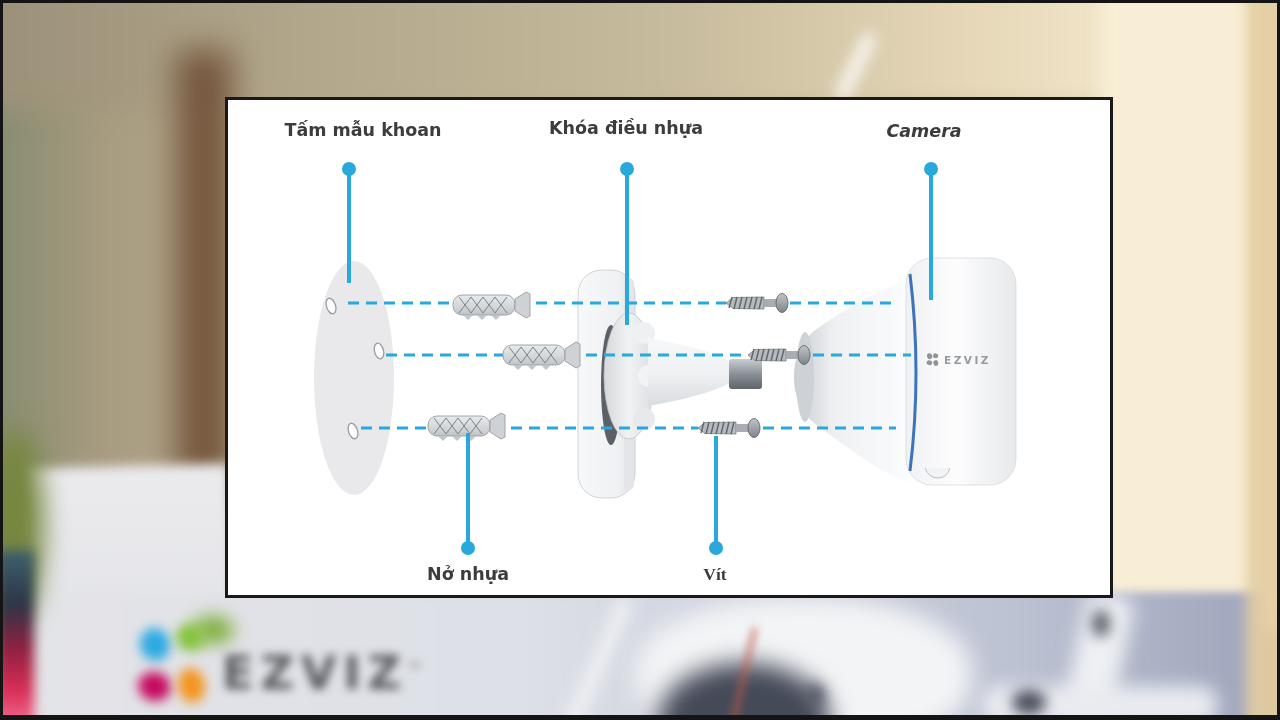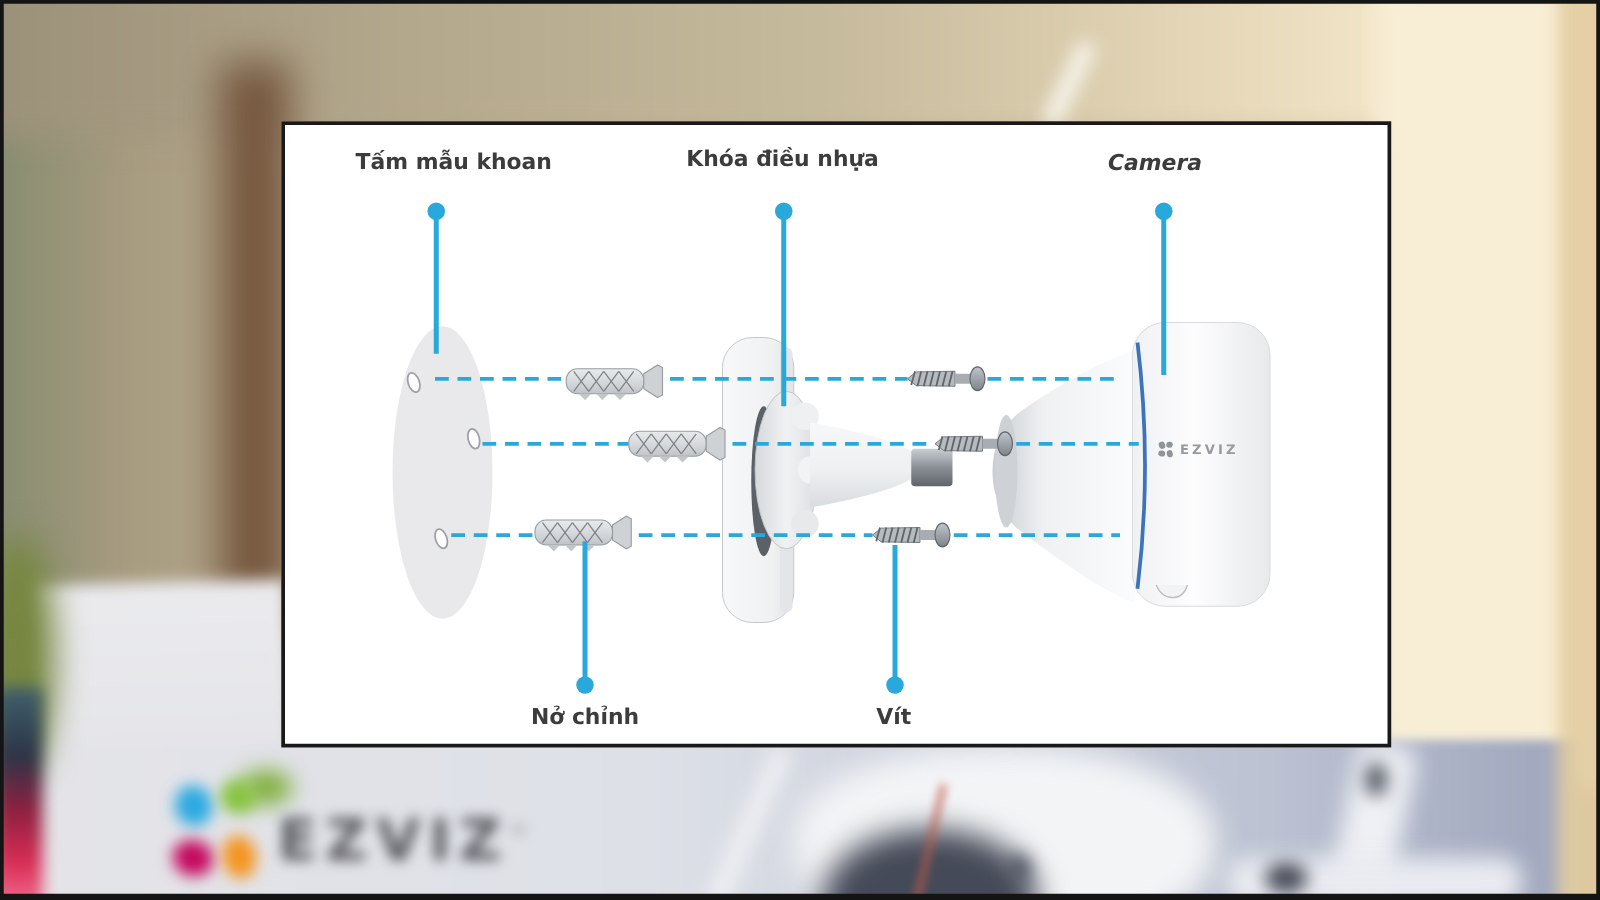--- a/index.html
+++ b/index.html
@@ -291,22 +291,22 @@
           <ellipse cx="10.6" cy="3.8" rx="2.6" ry="2.4" fill="#8f9498" transform="rotate(15 10.6 3.8)"></ellipse>
           <ellipse cx="4.4" cy="10.8" rx="2.8" ry="2.4" fill="#8f9498" transform="rotate(15 4.4 10.8)"></ellipse>
           <ellipse cx="10.8" cy="11" rx="2.4" ry="2.9" fill="#8f9498" transform="rotate(-12 10.8 11)"></ellipse>
         </svg>
         <span class="txt">EZVIZ</span>
       </div>
 
       <div class="part-label" style="left:135px;top:20px;text-align:center;">Tấm mẫu khoan</div>
       <div class="part-label" style="left:398px;top:18px;">Khóa điều nhựa</div>
       <div class="part-label" style="left:696px;top:21px;font-style:italic;">Camera</div>
-      <div class="part-label" style="left:240px;top:464px;">Nở chỉnh</div>
-      <div class="part-label" style="left:487px;top:464px;">Vít</div>
+      <div class="part-label" style="left:240px;top:464px;">Nở nhựa</div>
+      <div class="part-label" style="left:487px;top:464px;font-family:Liberation Serif, serif;">Vít</div>
 
       <div class="leader" style="left:119px;top:69px;height:114px;">
           <div class="dot top"></div>
         </div>
       <div class="leader" style="left:397px;top:69px;height:156px;">
           <div class="dot top"></div>
         </div>
       <div class="leader" style="left:701px;top:69px;height:131px;">
           <div class="dot top"></div>
         </div>

